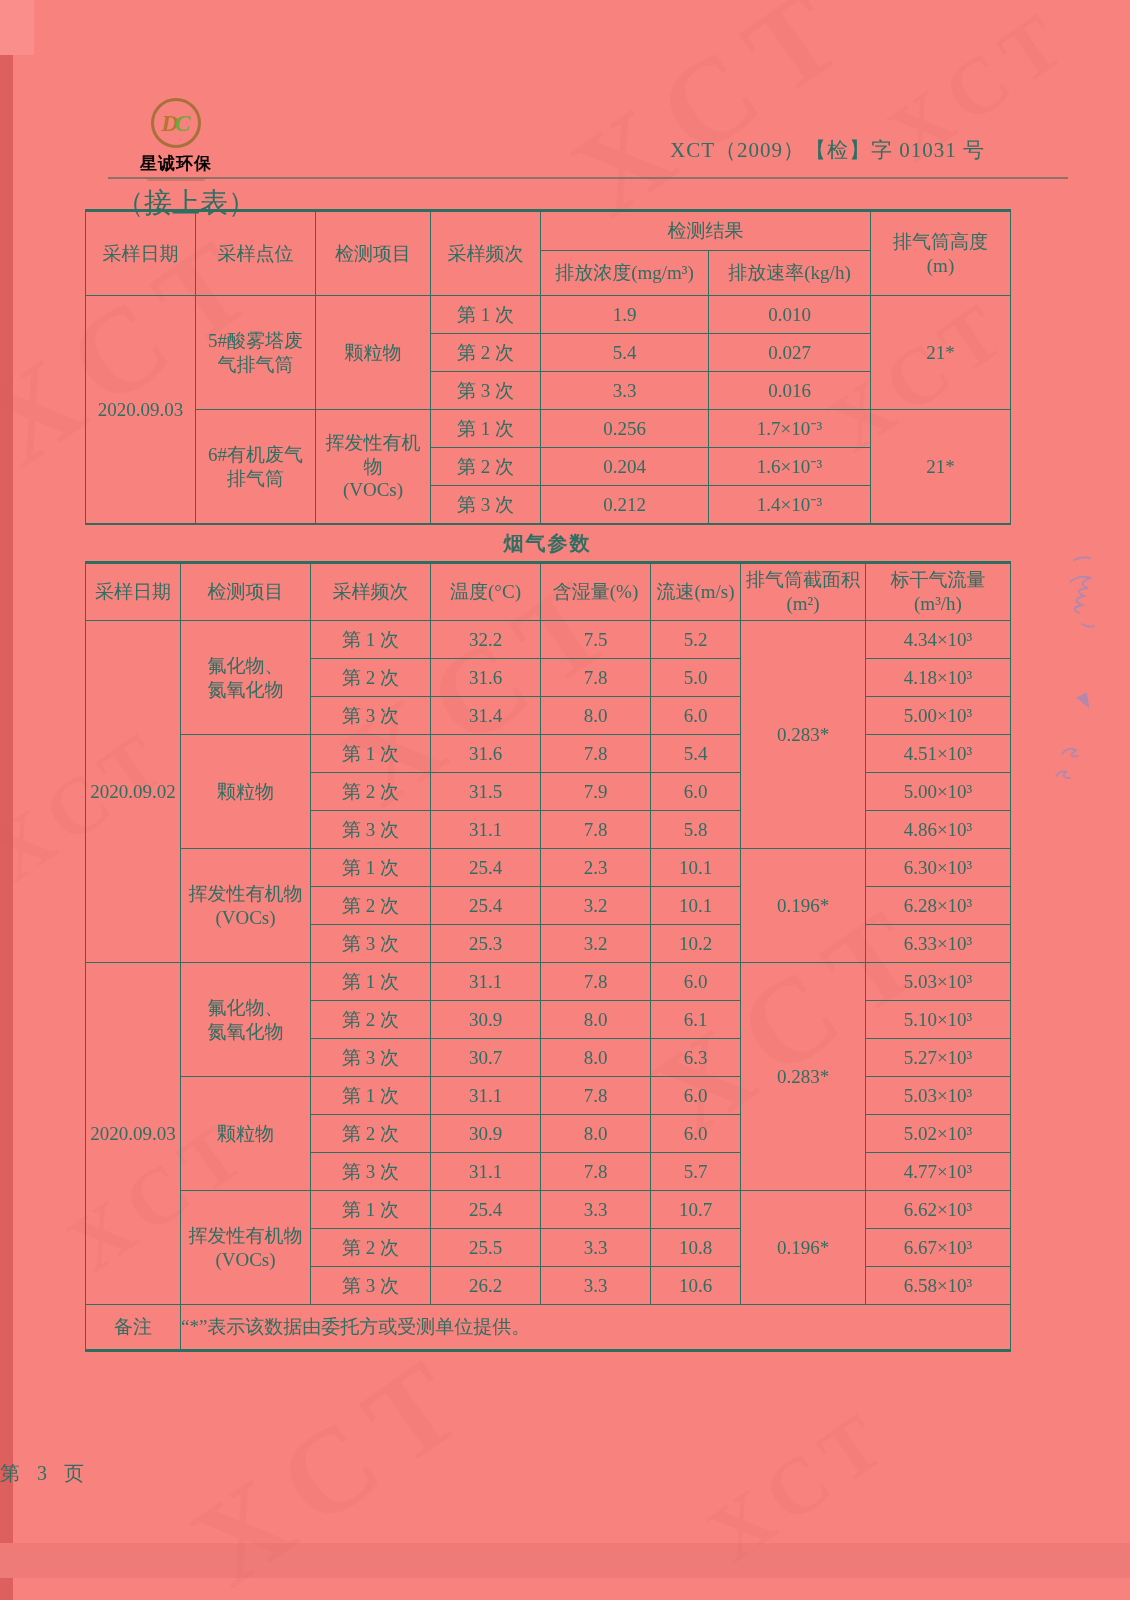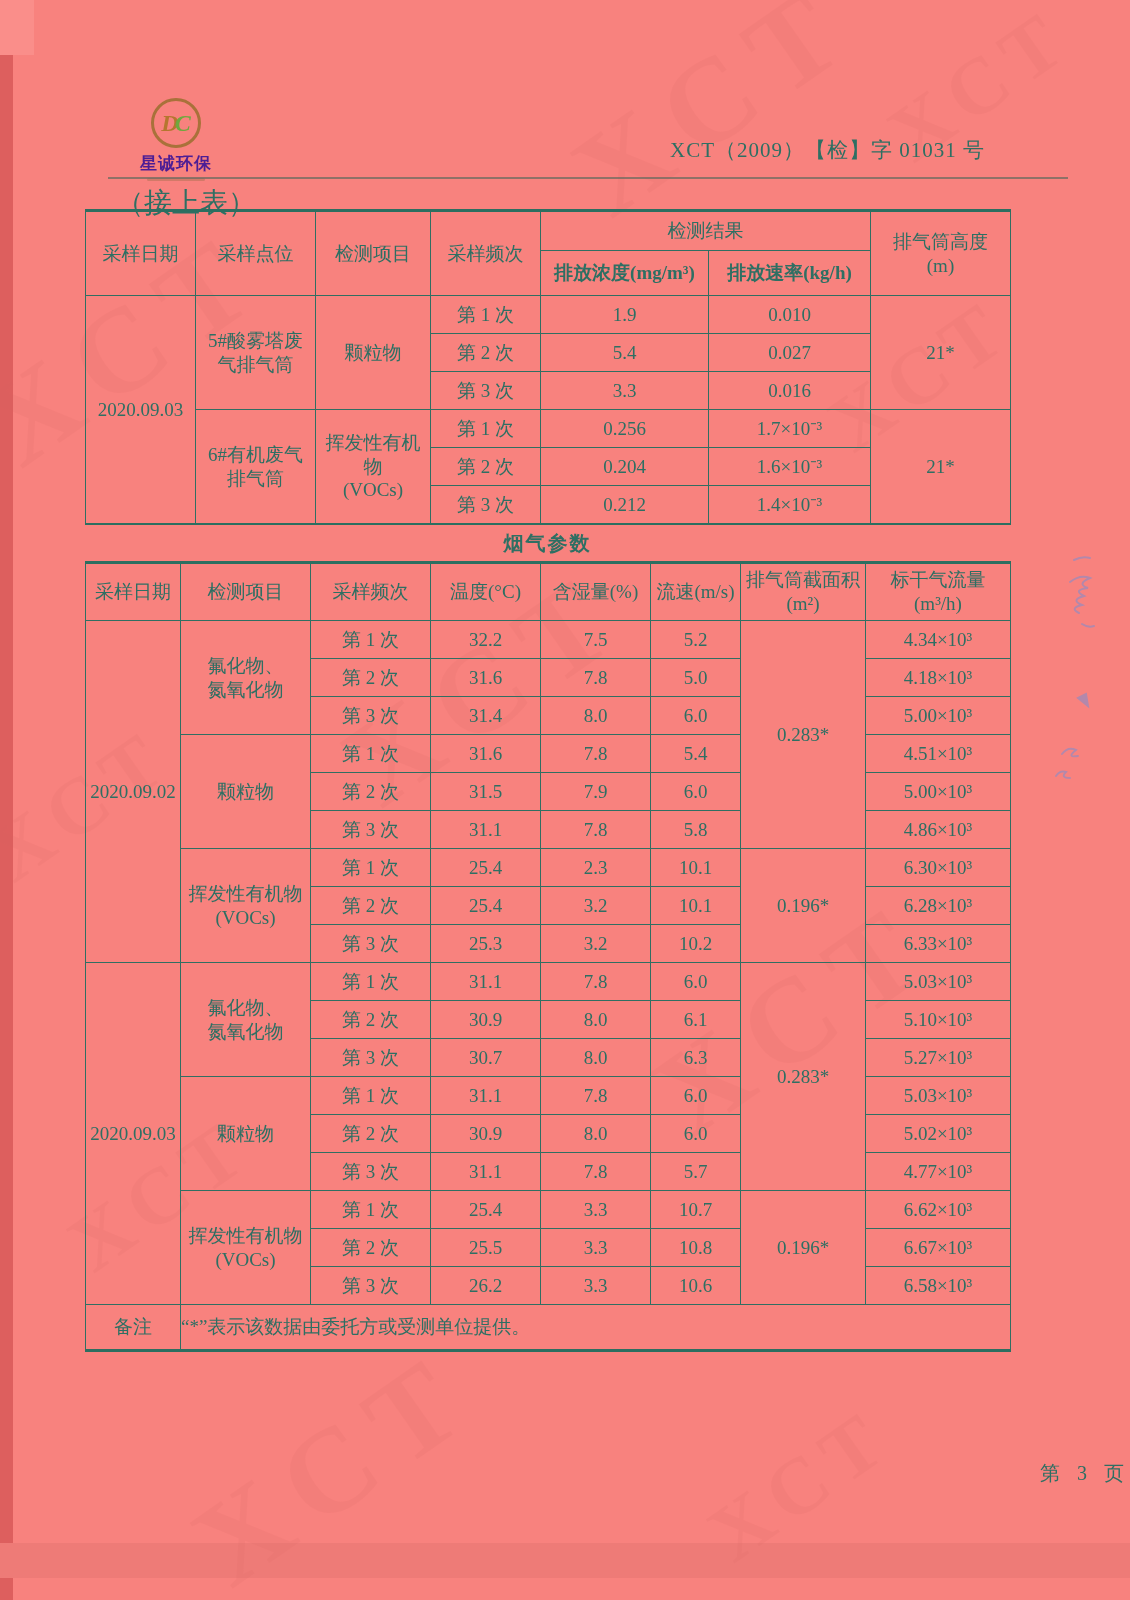--- a/index.html
+++ b/index.html
@@ -18,44 +18,44 @@
   .wm { position:absolute; font-size:120px; font-weight:bold; color:#d96663; opacity:0.13;
         transform:rotate(-35deg); pointer-events:none; letter-spacing:18px; }
   .wm.small { font-size:80px; letter-spacing:10px; }
 
   
   .logo { position:absolute; left:133px; top:98px; width:86px; text-align:center; }
   .logo-ring { width:44px; height:44px; border:3px solid #a9713a; border-radius:50%;
                margin:0 auto; display:flex; align-items:center; justify-content:center;
                font:italic bold 24px "Liberation Serif", serif; }
   .logo-d { color:#b5762f; } .logo-c { color:#70a83e; margin-left:-4px; }
-  .logo-name { color:#4c1d95; font-size:17px; font-weight:bold; letter-spacing:1px; margin-top:4px; }
+  .logo-name { color:#000000; font-size:17px; font-weight:bold; letter-spacing:1px; margin-top:4px; }
   .logo-sub  { height:3px; width:58px; margin:3px auto 0; background:rgba(156,107,72,.40); border-radius:2px; }
 
   .doc-number { position:absolute; top:136px; left:85px; width:900px; text-align:right;
                 font-size:21px; letter-spacing:1px; }
   .header-rule { position:absolute; top:177px; left:108px; width:960px; border-top:2px solid #6d6b60; opacity:.75; }
   .continuation { position:absolute; top:184px; left:116px; font-size:28px; }
 
   
   .content { position:absolute; left:85px; top:209px; width:925px; }
   table { border-collapse:collapse; table-layout:fixed; width:925px; color:#2e6f63; }
   td { border:1px solid #316e62; text-align:center; vertical-align:middle;
        font-size:19px; white-space:pre-line; padding:0 2px; height:37px; line-height:1.25; }
   .tbl1 { border-top:3px solid #2d6e60; border-bottom:2px solid #2d6e60; }
   .tbl2 { border-top:3px solid #2d6e60; border-bottom:3px solid #2d6e60; }
   .tbl1 .hdr1 td { height:38px; }
-  .tbl1 .hdr2 td { height:44px;font-weight:bold; }
+  .tbl1 .hdr2 td { height:44px; }
   .tbl2 .hdr td  { height:56px; }
   .section-title { height:36px; display:flex; align-items:center; justify-content:center;
                    font-size:20px; font-weight:bold; letter-spacing:2px; }
   .note-row td { height:44px; }
   .note-cell { text-align:left; padding-left:0; }
 
-  .page-footer { position:absolute; top:1460px; left:0; width:1130px; text-align:right;
+  .page-footer { position:absolute; top:1460px; left:0; width:1130px; text-align:left;
                  font-size:20px; letter-spacing:6px; }
 
   
   .handwriting { position:absolute; left:1012px; top:548px; opacity:.55; pointer-events:none; }
 </style>
 </head>
 <body>
 
 <div class="topleft-light"></div>
 <div class="left-strip"></div>

